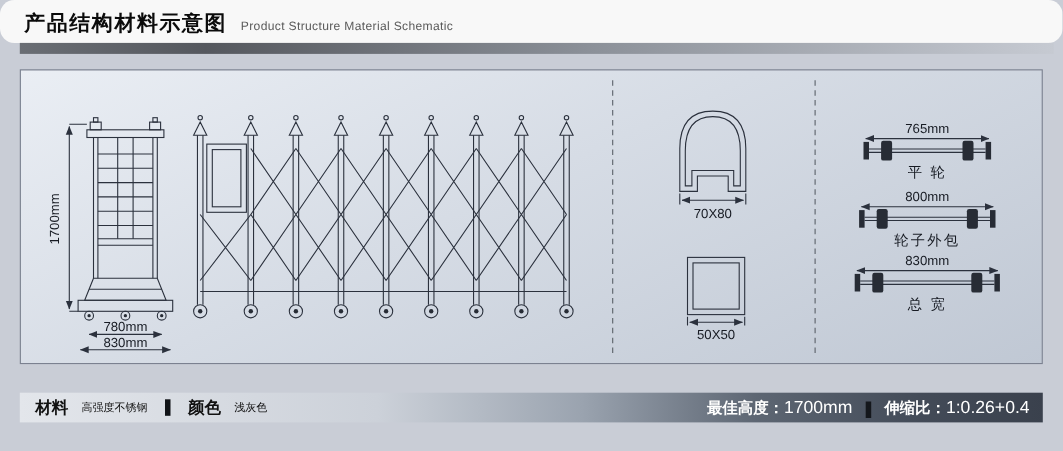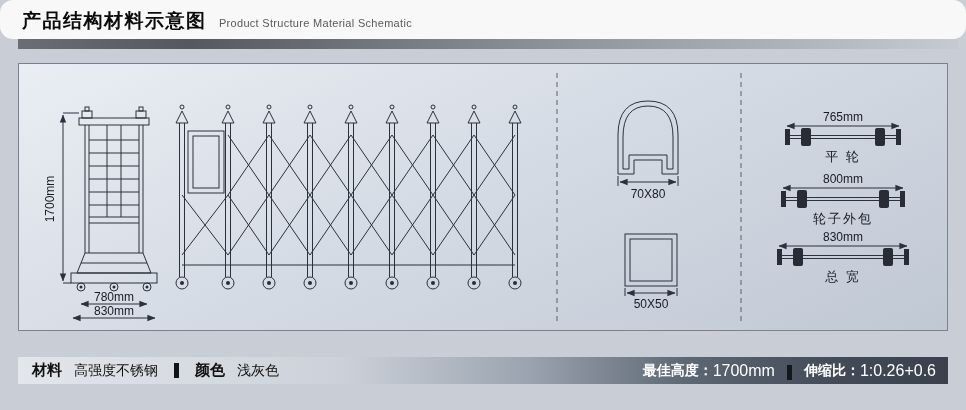--- a/index.html
+++ b/index.html
@@ -40,21 +40,21 @@
   svg text.cn{font-size:13px;letter-spacing:2px;}
   .footer{
     margin:26px 18px 0 18px;height:27px;
     display:flex;align-items:center;
     background:linear-gradient(90deg,#e3e6eb 0%,#ccd1d9 35%,#9aa3af 55%,#5d6673 72%,#434b58 88%,#3a414d 100%);
     gap:36px;
   }
   .f-left{display:flex;align-items:center;padding-left:14px;color:#111;}
   .f-right{display:flex;align-items:flex-end;margin-left:auto;padding-right:12px;color:#ffffff;}
   .f-label{font-size:15px;font-weight:bold;}
-  .f-value{font-size:14px;margin-left:12px;}
+  .f-value{font-size:10px;margin-left:12px;}
   .bar{display:inline-block;width:5px;height:15px;background:#101317;margin:0 16px;}
   .f-right .f-label{color:#fff;font-size:14px;}
   .f-right .f-big{font-size:16px;color:#fff;}
   .f-right .bar{background:#14171c;margin:0 12px;}
 </style>
 </head>
 <body>
 
 <div class="page">
 
@@ -202,17 +202,17 @@
       <span class="f-value">高强度不锈钢</span>
       <span class="bar"></span>
       <span class="f-label">颜色</span>
       <span class="f-value">浅灰色</span>
     </div>
     <div class="f-right">
       <span class="f-label">最佳高度：</span>
       <span class="f-big">1700mm</span>
       <span class="bar"></span>
       <span class="f-label">伸缩比：</span>
-      <span class="f-big">1:0.26+0.6</span>
+      <span class="f-big">1:0.26+0.4</span>
     </div>
   </div>
 
 </div>
 
 </body></html>

